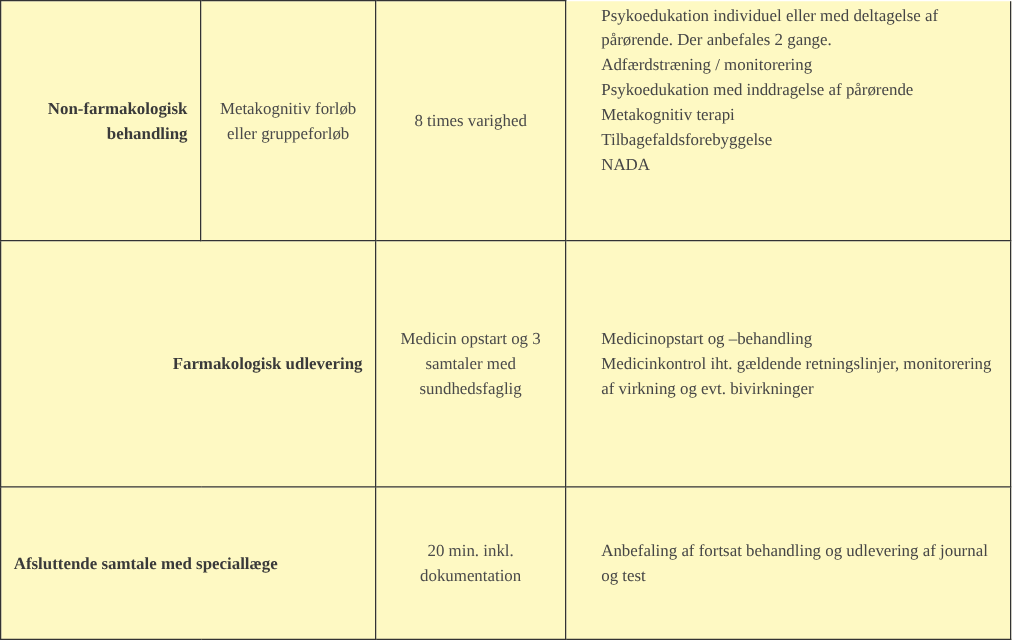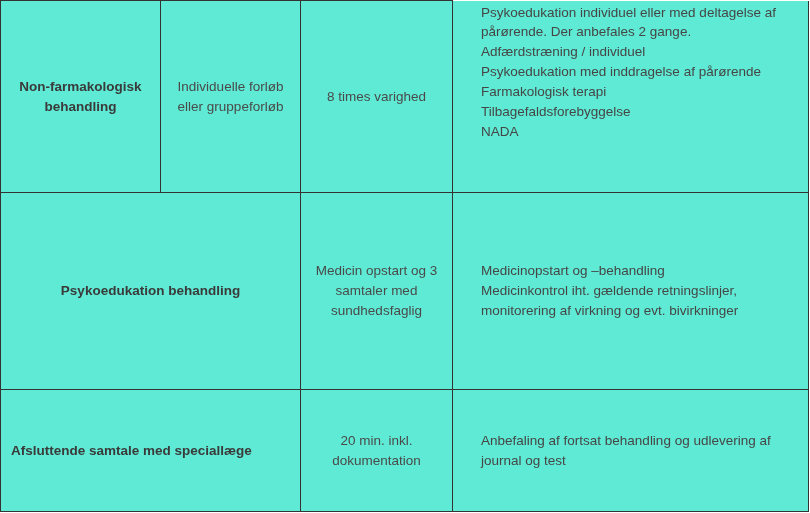--- a/index.html
+++ b/index.html
@@ -32,21 +32,22 @@
     border: 0;
   }
 
   table.treatment-table td {
     border: 1px solid #333333;
     padding: 0;
     vertical-align: middle;
     font-size: 13.5px;
     line-height: 1.48;
     color: #464646;
-    background: #5eead4;
+    background: #fef9c3;
+    font-family: Liberation Serif, serif;
   }
 
   
   col.c1 { width: 160px; }
   col.c2 { width: 140px; }
   col.c3 { width: 152px; }
   col.c4 { width: 356px; }
 
   
   tr.row-1 td { height: 191px; }
@@ -55,21 +56,21 @@
 
   
   .cell-inner {
     box-sizing: border-box;
     padding: 0 10px;
   }
 
   .label-cell .cell-inner {
     font-weight: bold;
     color: #3a3a3a;
-    text-align: center;
+    text-align: right;
   }
   .label-cell.align-left .cell-inner {
     text-align: left;
   }
 
   .mid-cell .cell-inner {
     text-align: center;
     color: #4a4a4a;
     padding: 0 14px;
   }
@@ -114,42 +115,42 @@
       <col class="c3">
       <col class="c4">
     </colgroup>
     <tbody>
 
       <tr class="row-1">
         <td class="label-cell">
           <div class="cell-inner">Non-farmakologisk behandling</div>
         </td>
         <td class="mid-cell">
-          <div class="cell-inner">Individuelle forløb eller gruppeforløb</div>
+          <div class="cell-inner">Metakognitiv forløb eller gruppeforløb</div>
         </td>
         <td class="mid-cell">
           <div class="cell-inner">8 times varighed</div>
         </td>
         <td class="detail-cell">
           <div class="cell-inner">
             <ul class="detail-list">
               <li>Psykoedukation individuel eller med deltagelse af pårørende. Der anbefales 2 gange.</li>
-              <li>Adfærdstræning / individuel</li>
+              <li>Adfærdstræning / monitorering</li>
               <li>Psykoedukation med inddragelse af pårørende</li>
-              <li>Farmakologisk terapi</li>
+              <li>Metakognitiv terapi</li>
               <li>Tilbagefaldsforebyggelse</li>
               <li>NADA</li>
             </ul>
           </div>
         </td>
       </tr>
 
       <tr class="row-2">
         <td class="label-cell" colspan="2">
-          <div class="cell-inner">Psykoedukation behandling</div>
+          <div class="cell-inner">Farmakologisk udlevering</div>
         </td>
         <td class="mid-cell">
           <div class="cell-inner">Medicin opstart og 3 samtaler med sundhedsfaglig</div>
         </td>
         <td class="detail-cell">
           <div class="cell-inner">
             <ul class="detail-list">
               <li>Medicinopstart og –behandling</li>
               <li>Medicinkontrol iht. gældende retningslinjer, monitorering af virkning og evt. bivirkninger</li>
             </ul>

